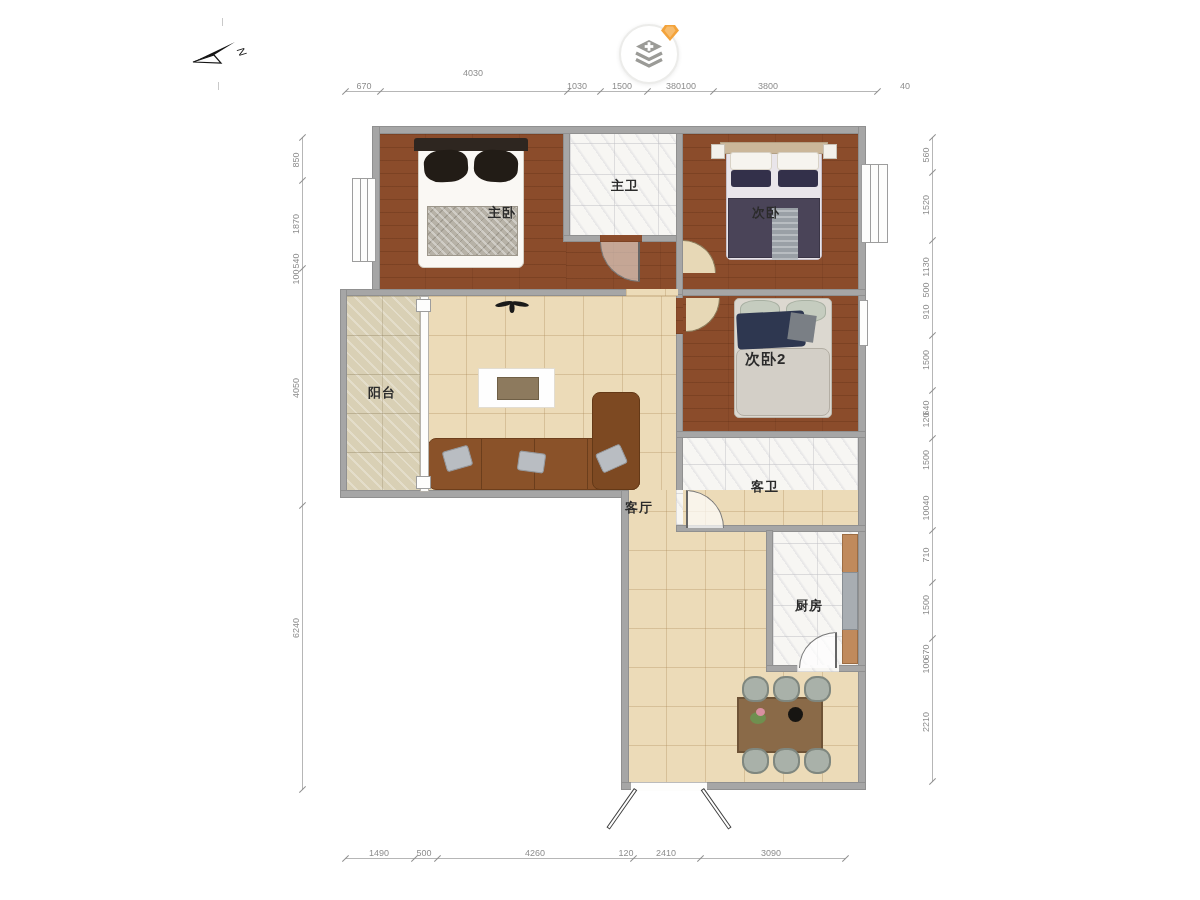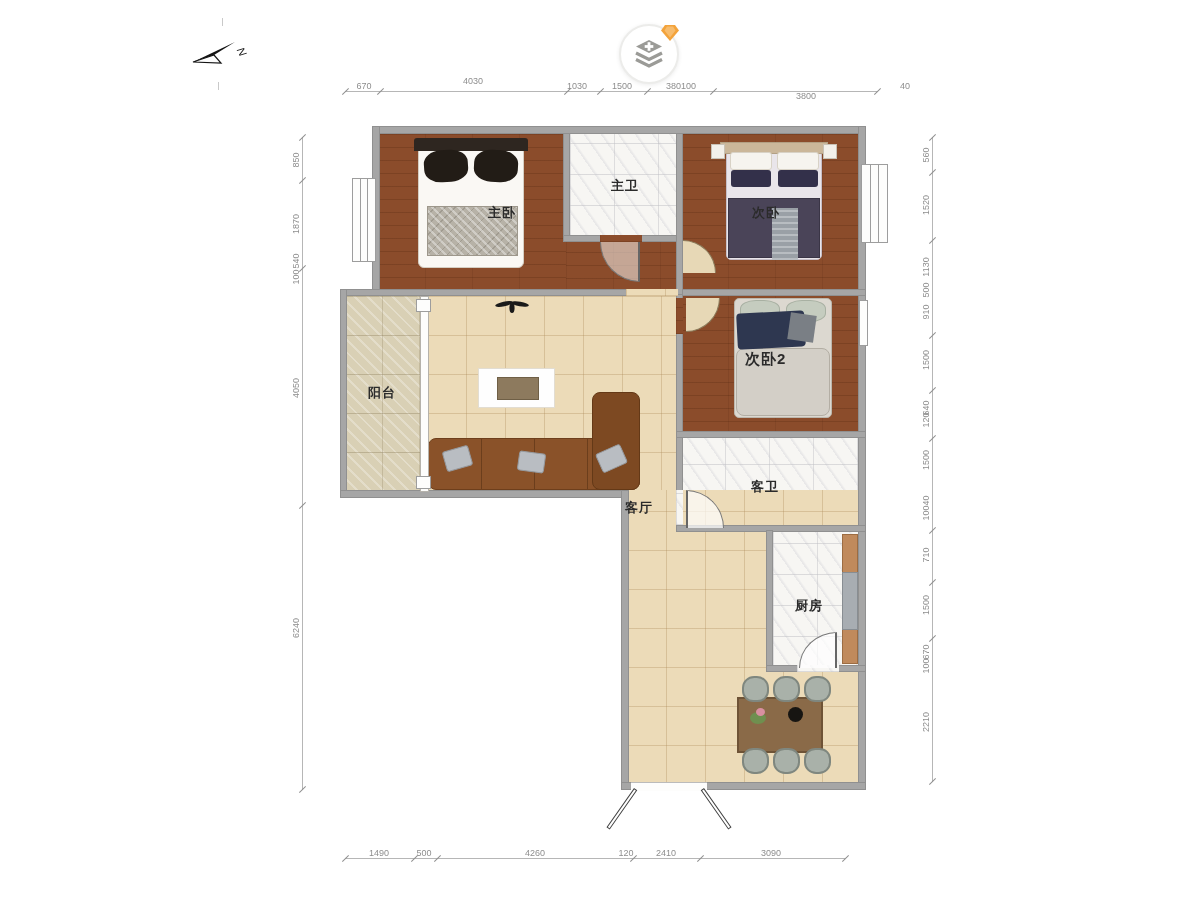--- a/index.html
+++ b/index.html
@@ -195,25 +195,25 @@
 
   <div class="dline" style="left:345px;top:91px;width:532px;height:1px;"></div>
   <div class="tick" style="left:341px;top:91px;"></div>
   <div class="tick" style="left:376px;top:91px;"></div>
   <div class="tick" style="left:563px;top:91px;"></div>
   <div class="tick" style="left:596px;top:91px;"></div>
   <div class="tick" style="left:643px;top:91px;"></div>
   <div class="tick" style="left:709px;top:91px;"></div>
   <div class="tick" style="left:873px;top:91px;"></div>
   <span class="dlabel" style="left:364px;top:81px;">670</span>
-  <span class="dlabel" style="left:473px;top:76px;">4030</span>
+  <span class="dlabel" style="left:473px;top:68px;">4030</span>
   <span class="dlabel" style="left:577px;top:81px;">1030</span>
   <span class="dlabel" style="left:622px;top:81px;">1500</span>
   <span class="dlabel" style="left:681px;top:81px;">380100</span>
-  <span class="dlabel" style="left:768px;top:91px;margin-left:38px;">3800</span>
+  <span class="dlabel" style="left:768px;top:81px;">3800</span>
   <span class="dlabel" style="left:860px;top:81px;margin-left:45px;">40</span>
 
   <div class="dline" style="left:345px;top:858px;width:500px;height:1px;"></div>
   <div class="tick" style="left:341px;top:858px;"></div>
   <div class="tick" style="left:410px;top:858px;"></div>
   <div class="tick" style="left:433px;top:858px;"></div>
   <div class="tick" style="left:629px;top:858px;"></div>
   <div class="tick" style="left:696px;top:858px;"></div>
   <div class="tick" style="left:841px;top:858px;"></div>
   <span class="dlabel" style="left:379px;top:848px;">1490</span>

